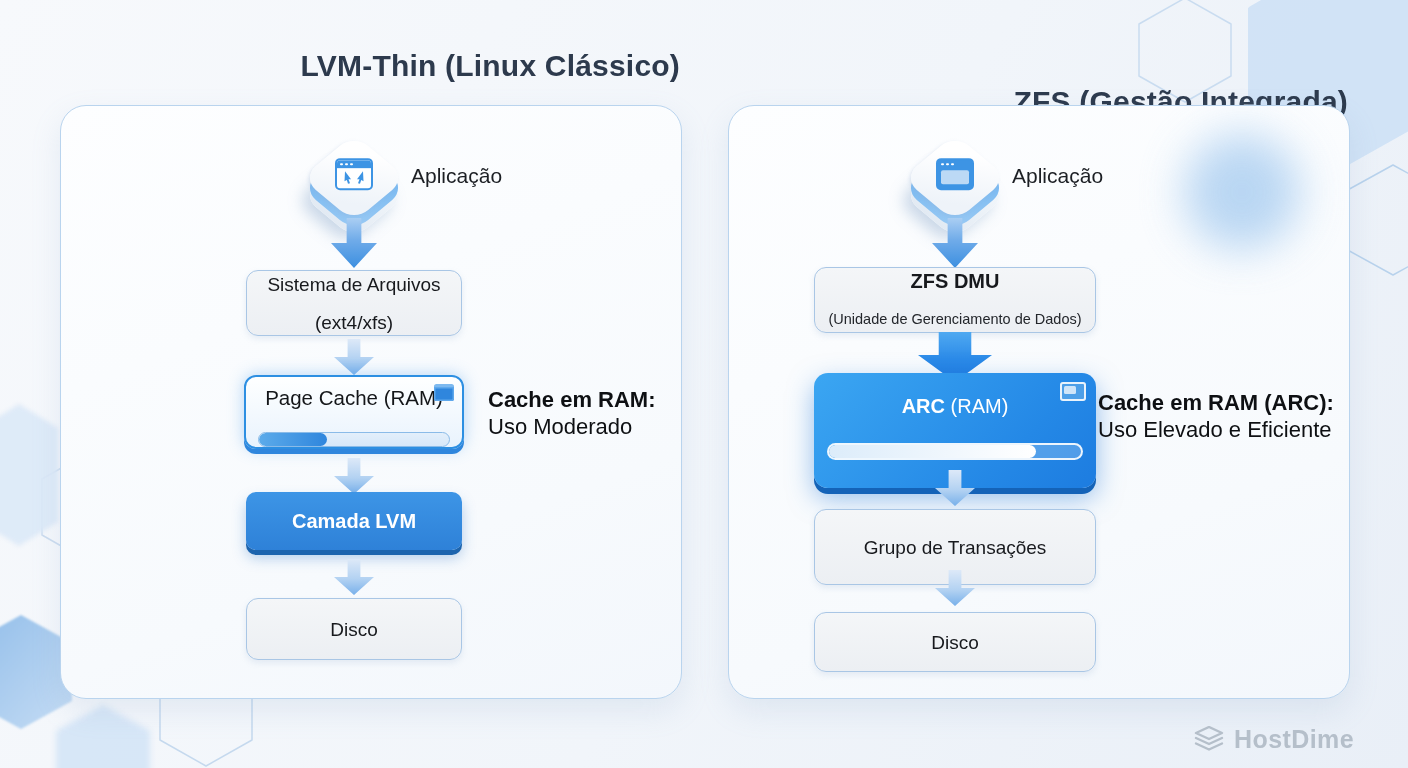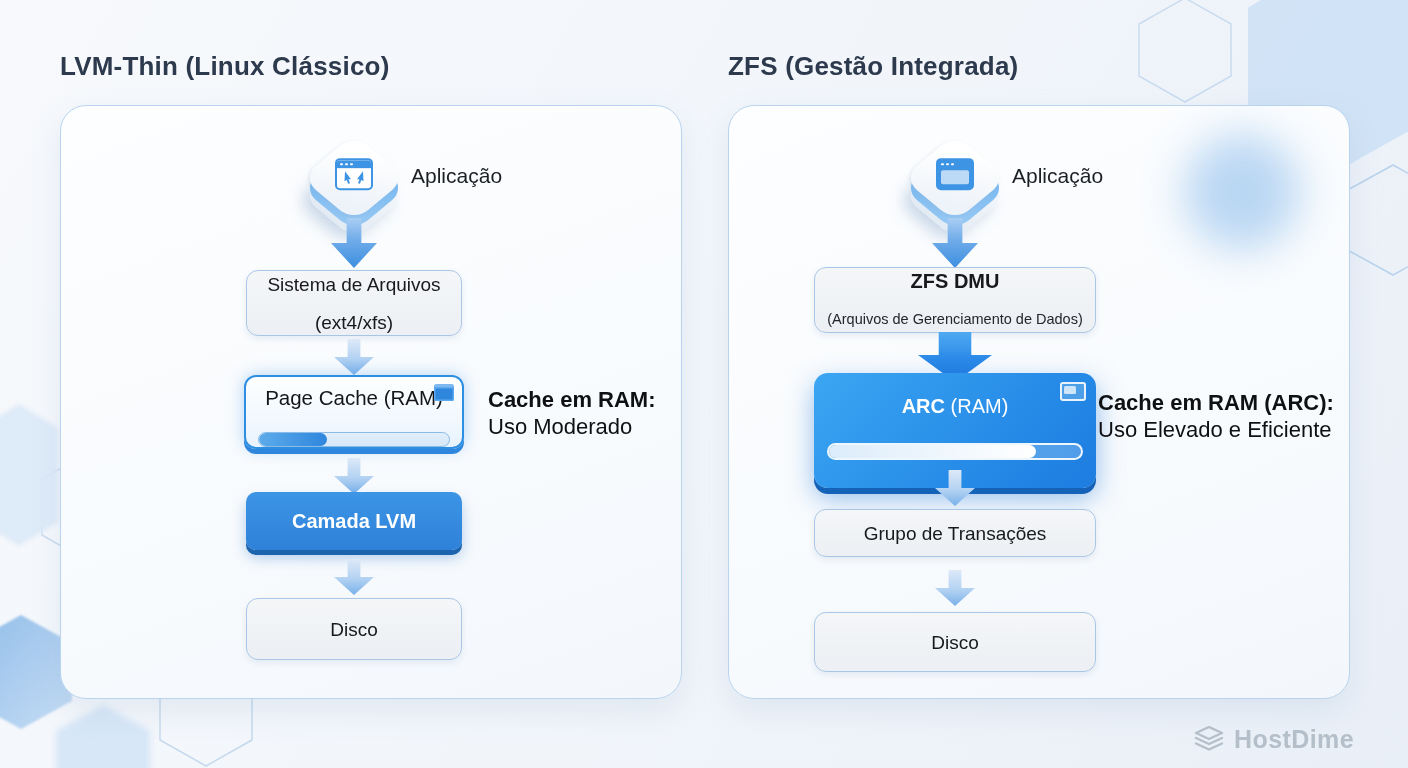--- a/index.html
+++ b/index.html
@@ -12,23 +12,23 @@
   .hex polygon{stroke-linejoin:round;}
 
   
   .panel{position:absolute;top:105px;width:620px;height:592px;border-radius:26px;
     background:linear-gradient(160deg,#fdfeff 0%,#f7fafd 70%,#f3f7fc 100%);
     border:1.5px solid #b9d4ee;box-shadow:0 12px 30px rgba(130,160,200,.16);}
   #left-panel{left:60px;}
   #right-panel{left:728px;}
 
   .panel-title{position:absolute;top:46px;height:40px;line-height:40px;
-    font-size:26px;font-weight:700;color:#2d3a4d;text-align:left;letter-spacing:.2px;}
+    font-size:30px;font-weight:700;color:#2d3a4d;text-align:right;letter-spacing:.2px;}
   #left-title{left:60px;width:620px;}
-  #right-title{left:728px;width:620px;}
+  #right-title{left:728px;width:620px;margin-top:36px;}
 
   
   .app-icon{position:absolute;width:110px;height:100px;}
   .app-layer{position:absolute;left:50%;top:50%;width:74px;height:74px;border-radius:20px;}
   .app-l3{background:linear-gradient(180deg,#f3f7fb,#e2eaf3);
     transform:translate(-50%,-50%) translateY(17px) scaleY(.84) rotate(45deg);
     box-shadow:0 10px 16px rgba(110,145,190,.35);}
   .app-l2{background:linear-gradient(135deg,#5fabee,#9ccbf4);
     transform:translate(-50%,-50%) translateY(10px) scaleY(.84) rotate(45deg);}
   .app-l1{background:linear-gradient(145deg,#ffffff 20%,#eef3f9 80%);
@@ -220,41 +220,41 @@
           <div class="win-content"></div>
         </div>
       </div>
     </div>
     <div class="app-label" style="left:283px;top:58px;">Aplicação</div>
 
     <div class="arrow arrow-app" style="left:226px;top:112px;"></div>
 
     <div class="node gray-node" style="left:226px;top:161px;width:282px;height:66px;">
       <div class="bold-line">ZFS DMU</div>
-      <div class="node-sub">(Arquivos de Gerenciamento de Dados)</div>
+      <div class="node-sub">(Unidade de Gerenciamento de Dados)</div>
     </div>
 
     <div class="arrow arrow-big" style="left:226px;top:226px;"></div>
 
     <div class="node cache-node-right" style="left:226px;top:267px;width:282px;height:115px;">
       <div class="ram-chip chip-right"></div>
       <div class="cache-title-right"><b>ARC</b><span> (RAM)</span></div>
       <div class="progress track-right">
         <div class="fill" style="width: 82%;"></div>
       </div>
     </div>
 
     <div class="annotation" style="left:369px;top:283px;">
       <div class="ann-title">Cache em RAM (ARC):</div>
       <div>Uso Elevado e Eficiente</div>
     </div>
 
     <div class="arrow arrow-small" style="left:226px;top:364px;"></div>
 
-    <div class="node gray-node" style="left:226px;top:403px;width:282px;height:48px;">
+    <div class="node gray-node" style="left:226px;top:403px;width:282px;height:76px;">
       <div>Grupo de Transações</div>
     </div>
 
     <div class="arrow arrow-small" style="left:226px;top:464px;"></div>
 
     <div class="node gray-node" style="left:226px;top:506px;width:282px;height:60px;">
       <div>Disco</div>
     </div>
   </div>
 

